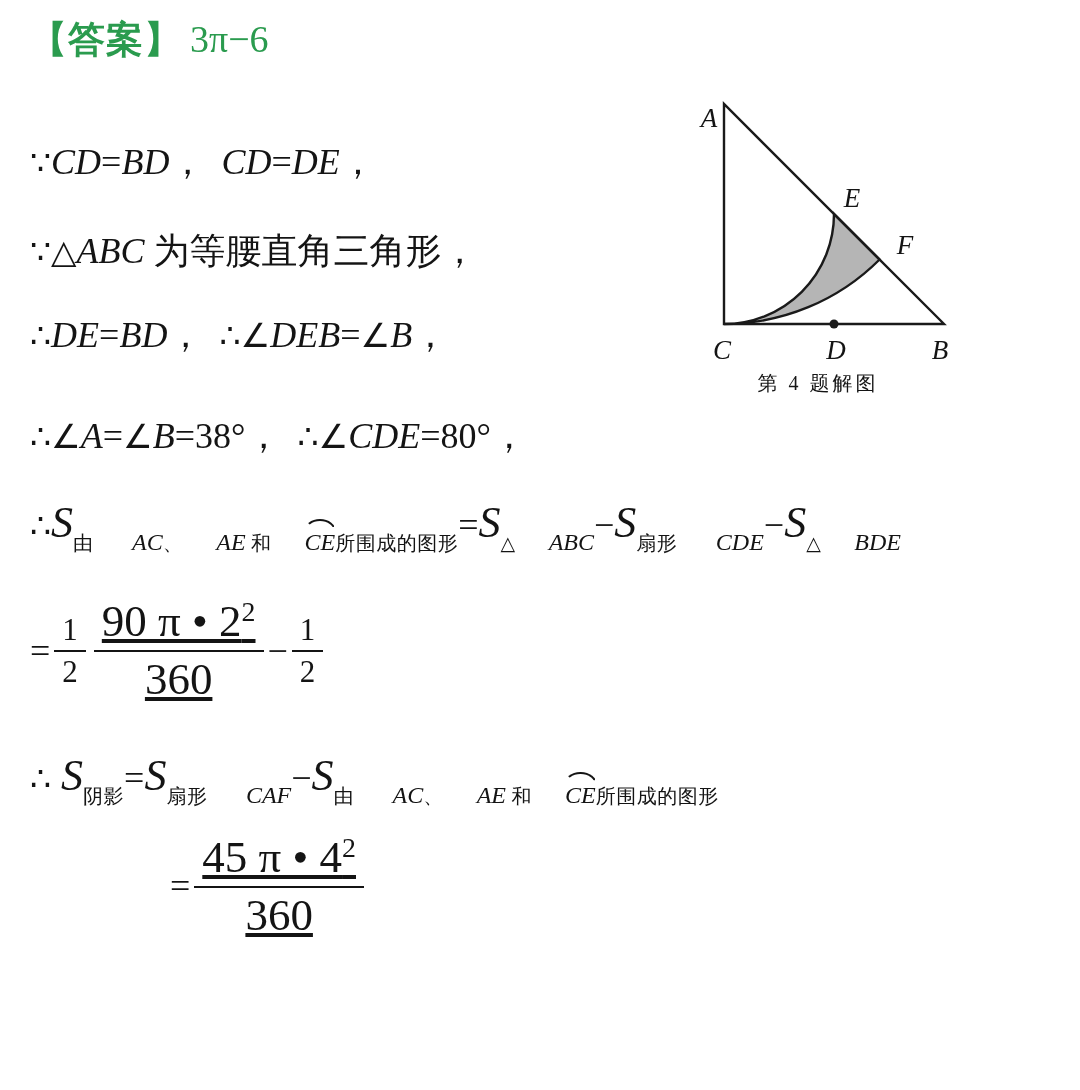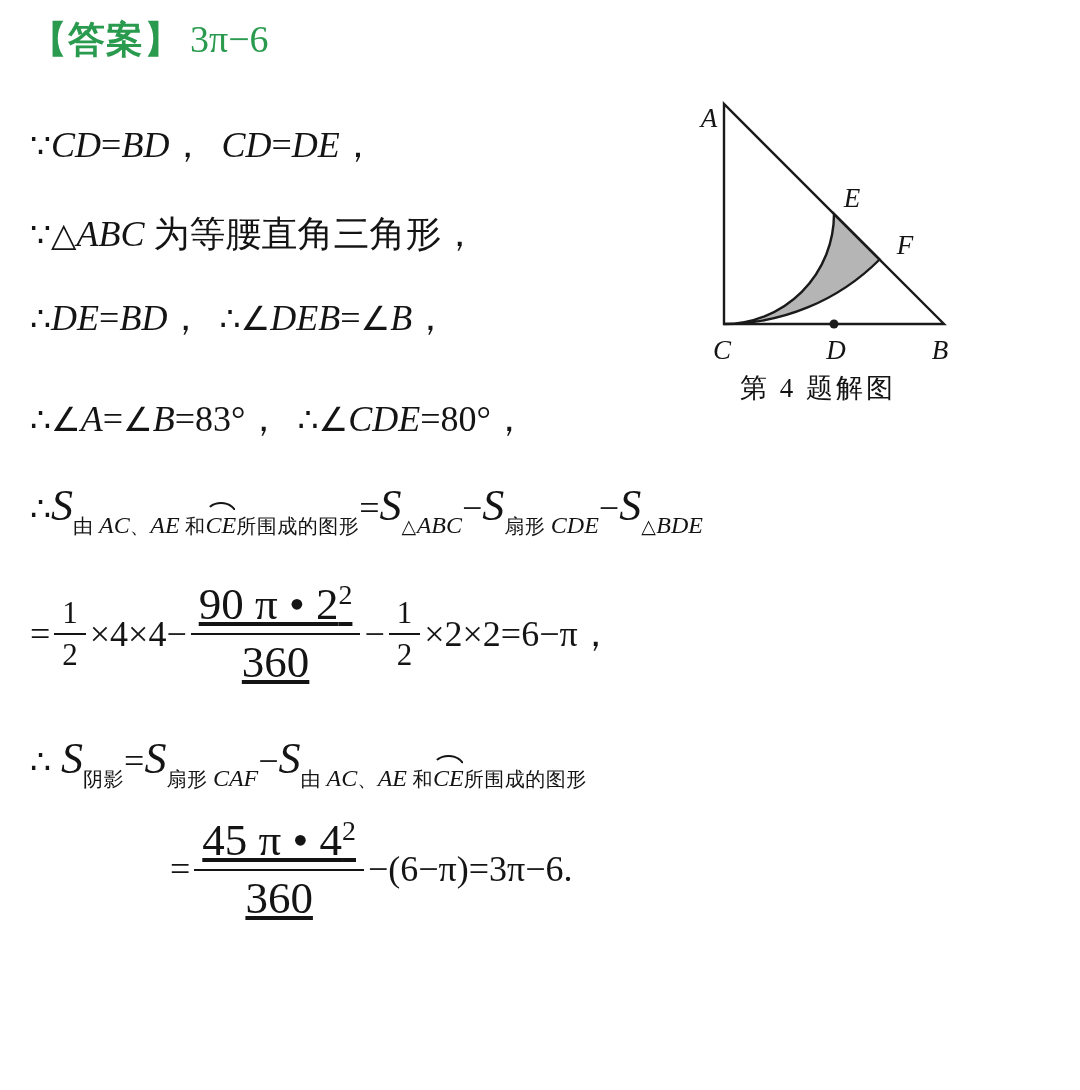--- a/index.html
+++ b/index.html
@@ -7,21 +7,21 @@
     position:relative;
     width:948px;height:1090px;
     overflow:hidden;
     background:#ffffff;
     color:#141414;
     font-family:"Liberation Serif","DejaVu Serif",serif;
   }
   .row{margin-left:30px;font-size:36px;line-height:1.35;white-space:nowrap;}
   .r-answer{padding-top:14px;}
   .r1{margin-top:40px;}
-  .r2{margin-top:56px;}
+  .r2{margin-top:73px;}
   .r3{margin-top:36px;}
   .r4{margin-top:40px;}
   .r5{margin-top:52px;}
   .r6{margin-top:40px;}
   .r7{margin-top:18px;display:flex;align-items:center;height:150px;}
   .r8{margin-top:28px;}
   .r9{margin-top:0;display:flex;align-items:center;height:150px;margin-left:170px;}
 
   .green{color:#2a9b4e;}
   .blabel{
@@ -29,40 +29,40 @@
     font-weight:700;font-size:37px;letter-spacing:1px;margin-right:8px;
   }
   .ansval{font-size:38px;}
   .it{font-style:italic;}
   .sym{font-family:"DejaVu Sans","Liberation Sans",sans-serif;font-size:0.92em;}
   .gap{margin-left:16px;}
   .sgap{margin-right:10px;}
 
   .sS{font-size:44px;font-style:italic;line-height:1;}
   .sub{font-size:20px;vertical-align:-13px;letter-spacing:0.5px;}
-  .subit{font-style:italic;font-size:24px;letter-spacing:0;}
+  .subit{font-style:italic;font-size:24px;letter-spacing:0;margin-left:33px;}
   .subsym{font-family:"DejaVu Sans","Liberation Sans",sans-serif;font-size:19px;}
   .arc{position:relative;display:inline-block;}
   .arc::before{
     content:"";position:absolute;left:-1px;right:-1px;top:-7px;height:9px;
     border:2px solid transparent;border-top-color:#141414;
     border-radius:50% 50% 0 0 / 100% 100% 0 0;
   }
 
   .frac{display:inline-block;text-align:center;line-height:1.15;margin:0 4px;}
   .frac .fn{display:block;border-bottom:2.5px solid #141414;padding:0 8px 2px;}
   .frac .fd{display:block;padding-top:2px;}
   .frac.small{font-size:31px;}
   .frac.big{font-size:45px;text-decoration:underline;}
   .sup{font-size:0.62em;vertical-align:0.55em;}
 
   .figure{position:absolute;left:649px;top:79px;width:312px;}
   .figure svg{display:block;}
   .fig-caption{
-    text-align:center;font-size:27px;margin-top:6px;padding-left:26px;
+    text-align:center;font-size:20px;margin-top:6px;padding-left:26px;
     letter-spacing:3px;color:#141414;
   }
   svg text{font-family:"Liberation Serif","DejaVu Serif",serif;font-style:italic;font-size:27px;fill:#141414;}
 </style>
 </head>
 <body>
 
 <div class="page">
 
   <div class="row r-answer">
@@ -76,57 +76,54 @@
 
   <div class="row r4">
     <span class="sym">∵</span><span class="sym">△</span><span class="it">ABC</span><span> 为等腰直角三角形，</span>
   </div>
 
   <div class="row r3">
     <span class="sym">∴</span><span class="it">DE</span><span>=</span><span class="it">BD</span><span>，</span><span class="sym gap">∴</span><span class="sym">∠</span><span class="it">DEB</span><span>=</span><span class="sym">∠</span><span class="it">B</span><span>，</span>
   </div>
 
   <div class="row r5">
-    <span class="sym">∴</span><span class="sym">∠</span><span class="it">A</span><span>=</span><span class="sym">∠</span><span class="it">B</span><span>=83°，</span><span class="sym gap">∴</span><span class="sym">∠</span><span class="it">CDE</span><span>=80°，</span>
+    <span class="sym">∴</span><span class="sym">∠</span><span class="it">A</span><span>=</span><span class="sym">∠</span><span class="it">B</span><span>=38°，</span><span class="sym gap">∴</span><span class="sym">∠</span><span class="it">CDE</span><span>=80°，</span>
   </div>
 
   <div class="row r6">
     <span class="sym">∴</span><span class="sS">S</span><span class="sub"><span>由 </span><span class="subit">AC</span><span>、</span><span class="subit">AE</span><span> 和</span><span class="subit arc">CE</span><span>所围成的图形</span></span><span>=</span><span class="sS">S</span><span class="sub"><span class="subsym">△</span><span class="subit">ABC</span></span><span>−</span><span class="sS">S</span><span class="sub"><span>扇形 </span><span class="subit">CDE</span></span><span>−</span><span class="sS">S</span><span class="sub"><span class="subsym">△</span><span class="subit">BDE</span></span>
   </div>
 
   <div class="row r7">
     <span>=</span>
       <span class="frac small">
         <span class="fn">1</span>
         <span class="fd">2</span>
       </span>
-      <span>×4×4−</span>
       <span class="frac big">
         <span class="fn"><span>90 π • 2</span><span class="sup">2</span></span>
         <span class="fd">360</span>
       </span>
       <span>−</span>
       <span class="frac small">
         <span class="fn">1</span>
         <span class="fd">2</span>
       </span>
-      <span>×2×2=6−π，</span>
   </div>
 
   <div class="row r8">
     <span class="sym sgap">∴</span><span class="sS">S</span><span class="sub"><span>阴影</span></span><span>=</span><span class="sS">S</span><span class="sub"><span>扇形 </span><span class="subit">CAF</span></span><span>−</span><span class="sS">S</span><span class="sub"><span>由 </span><span class="subit">AC</span><span>、</span><span class="subit">AE</span><span> 和</span><span class="subit arc">CE</span><span>所围成的图形</span></span>
   </div>
 
   <div class="row r9">
     <span>=</span>
       <span class="frac big">
         <span class="fn"><span>45 π • 4</span><span class="sup">2</span></span>
         <span class="fd">360</span>
       </span>
-      <span>−(6−π)=3π−6.</span>
   </div>
 
   <div class="figure">
     <svg width="312" height="285" viewBox="0 0 312 285">
 
       <path d="M75,245 A110,110 0 0 0 185,135 L230.6,180.5 A220,220 0 0 1 75,245 Z" fill="#b5b5b5" stroke="#1a1a1a" stroke-width="2.4"></path>
 
       <path d="M75,25 L75,245 L295,245 Z" fill="none" stroke="#1a1a1a" stroke-width="2.4"></path>
 
       <circle cx="185" cy="245" r="4.5" fill="#1a1a1a"></circle>

